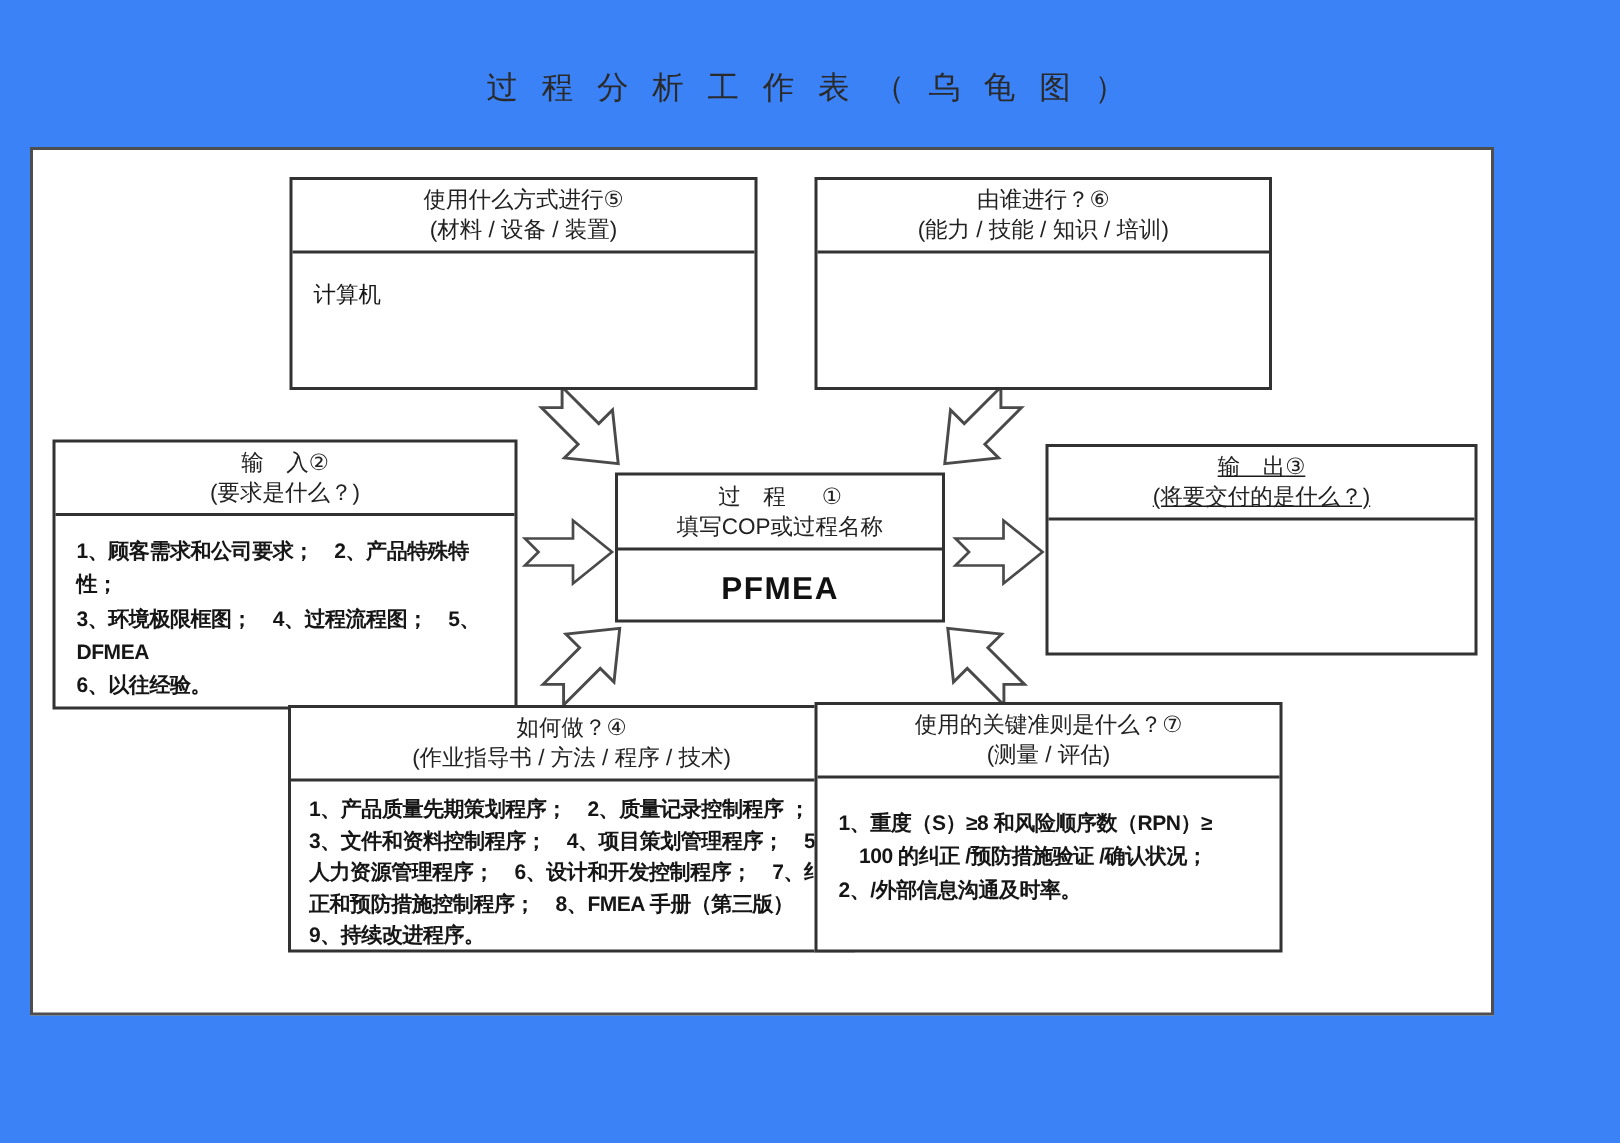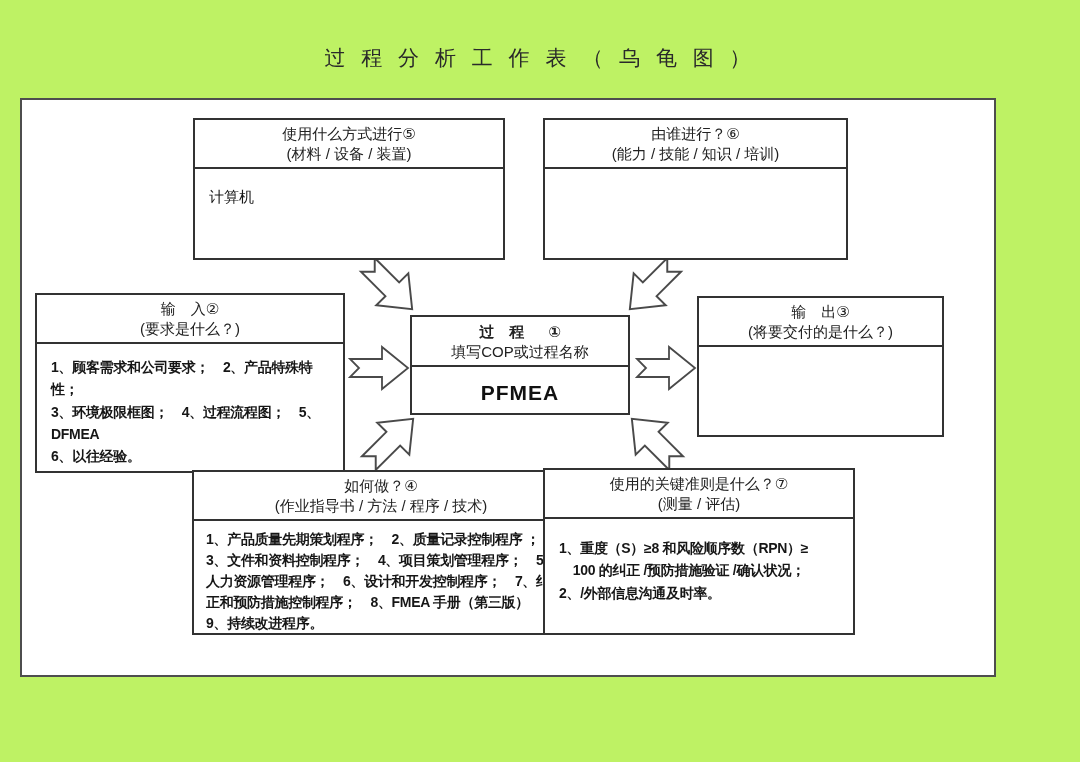--- a/index.html
+++ b/index.html
@@ -6,21 +6,21 @@
     margin: 0;
     padding: 0;
     background: #ffffff;
     font-family: "Liberation Sans", "DejaVu Sans", sans-serif;
     color: #1a1a1a;
   }
   .canvas {
     position: relative;
     width: 1080px;
     height: 762px;
-    background: #bef264;
+    background: #3b82f6;
     overflow: hidden;
   }
   .diagram-title {
     position: absolute;
     top: 44px;
     left: 0;
     width: 100%;
     text-align: center;
     font-size: 21px;
     letter-spacing: 5px;
@@ -74,31 +74,31 @@
     color: #161616;
   }
   .content-plain { font-weight: 400; font-size: 15px; padding-top: 16px; }
   .content-bold { font-weight: 700; letter-spacing: -0.3px; }
 
   
   .box-method   { left: 193px; top: 118px; width: 312px; height: 142px; }
   .box-who      { left: 543px; top: 118px; width: 305px; height: 142px; }
   .box-input    { left: 35px;  top: 293px; width: 310px; height: 180px; }
   .box-process  { left: 410px; top: 315px; width: 220px; height: 100px; }
-  .box-output   { left: 697px; top: 296px; width: 247px; height: 141px; }
+  .box-output   { left: 697px; top: 296px; width: 288px; height: 141px; text-decoration: underline; }
   .box-how      { left: 192px; top: 470px; width: 378px; height: 165px; }
   .box-criteria { left: 543px; top: 468px; width: 312px; height: 167px; }
 
   .box-input .box-content    { line-height: 1.6; }
   .box-output .box-content   { font-size: 15px; line-height: 1.85; padding-top: 16px; }
   .box-how .box-content      { padding: 8px 10px 6px 12px; line-height: 1.5; }
   .box-criteria .box-content { padding-top: 18px; line-height: 1.6; }
 
   .box-process .box-header { border-bottom: 2px solid #323232; padding-top: 5px; }
-  .box-process .header-line1 { gap: 24px; font-weight: bold; }
+  .box-process .header-line1 { gap: 24px; }
   .process-name {
     display: flex;
     justify-content: center;
     align-items: center;
     height: 53px;
     font-weight: 700;
     font-size: 21px;
     letter-spacing: 1px;
     color: #111111;
   }

